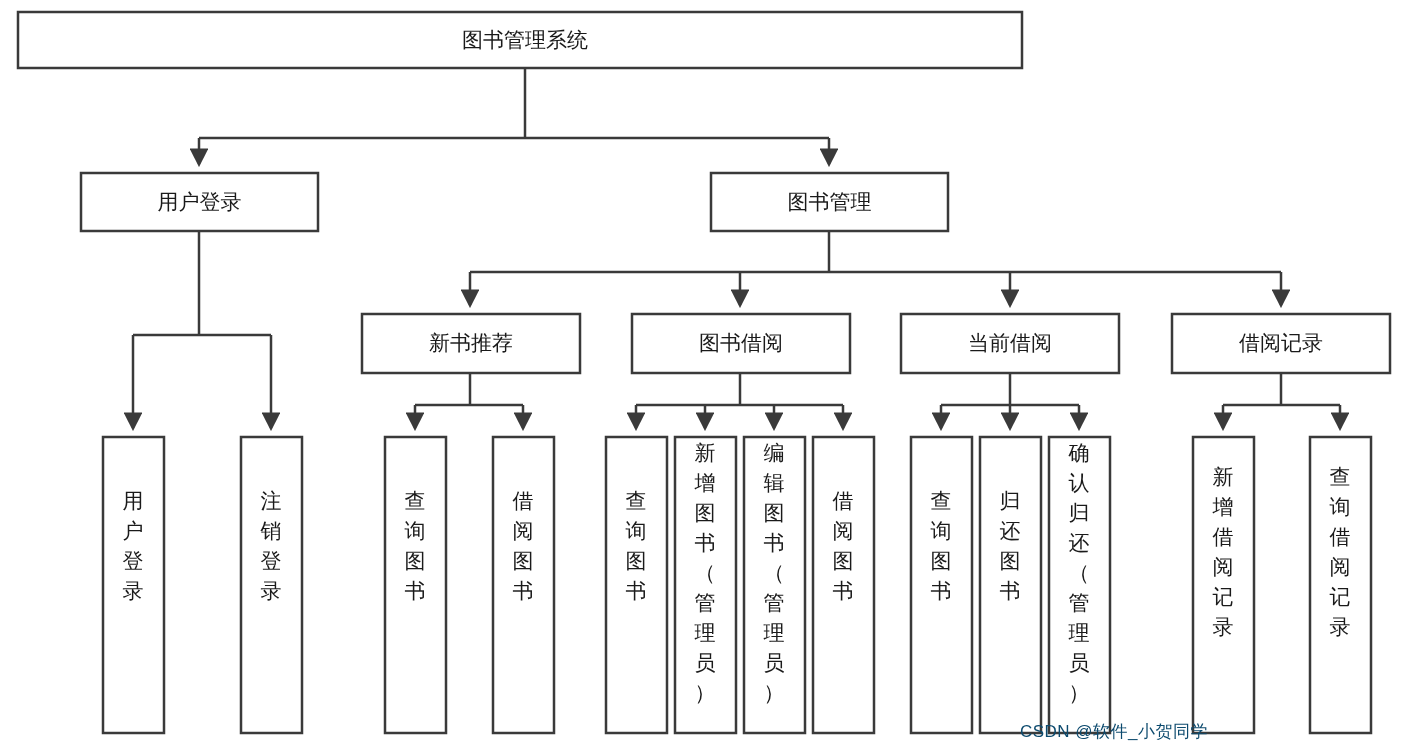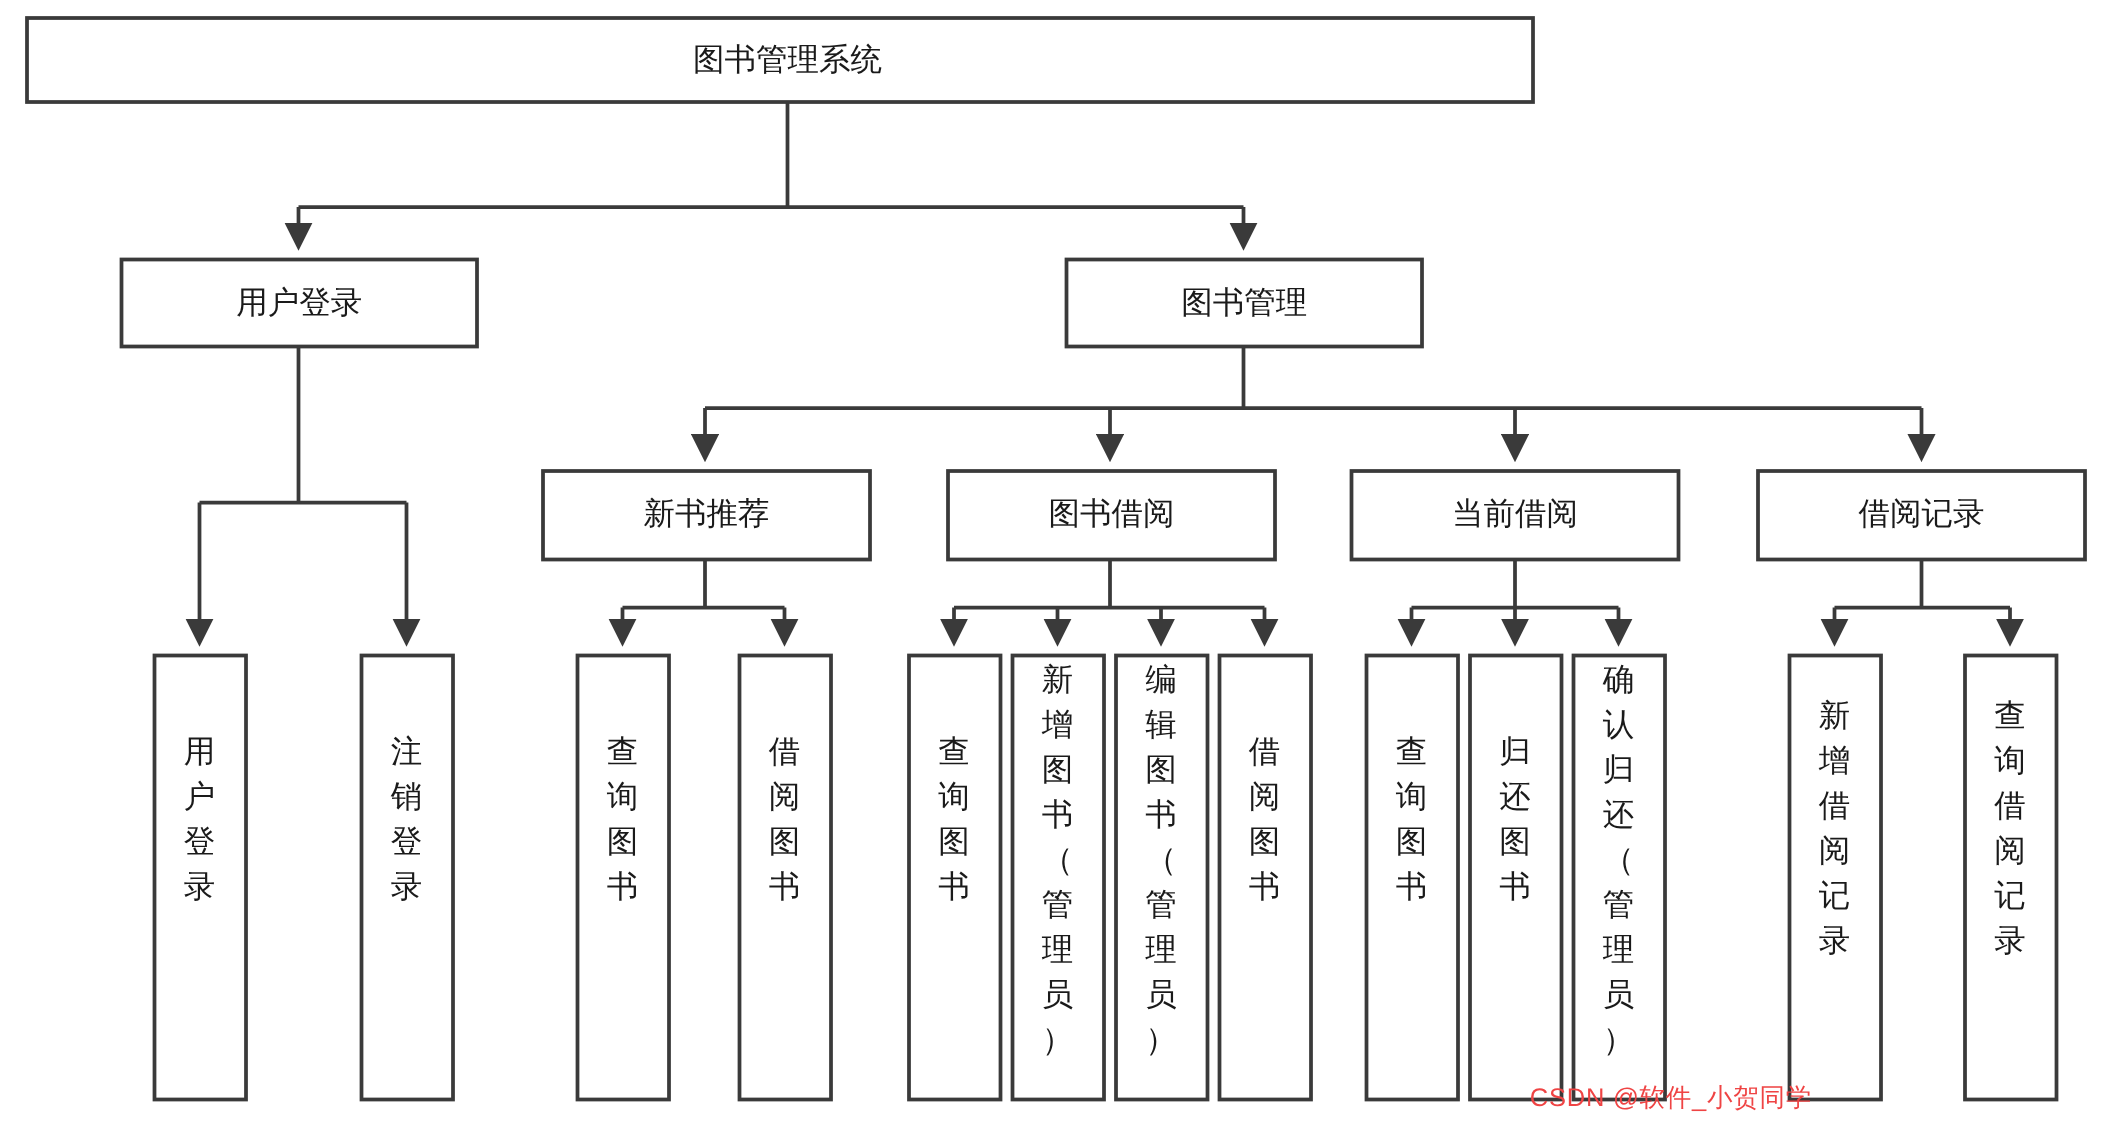--- a/index.html
+++ b/index.html
@@ -52,21 +52,21 @@
   .arrow-head {
     fill: #3a3a3a;
     stroke: none;
   }
   .watermark {
     position: absolute;
     right: 8px;
     bottom: 4px;
     font-family: "Liberation Sans", "DejaVu Sans", sans-serif;
     font-size: 17px;
-    color: #ef4444;
+    color: #0c4a6e;
     letter-spacing: 0.5px;
     white-space: nowrap;
     pointer-events: none;
   }
 </style>
 </head>
 <body>
 
 <div id="diagram-root">
 

